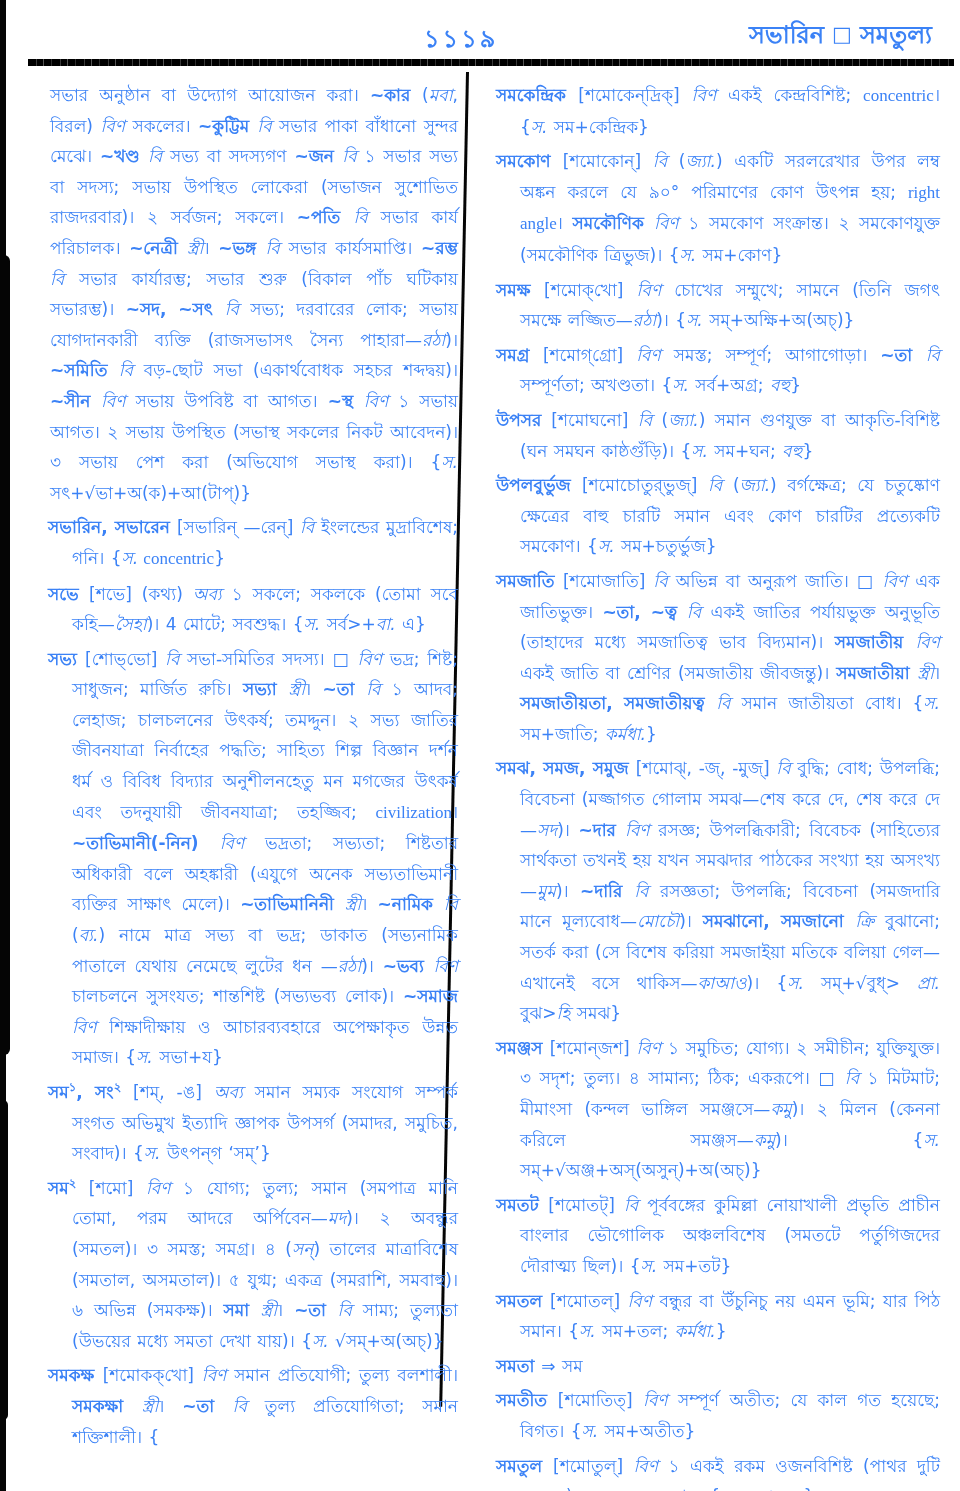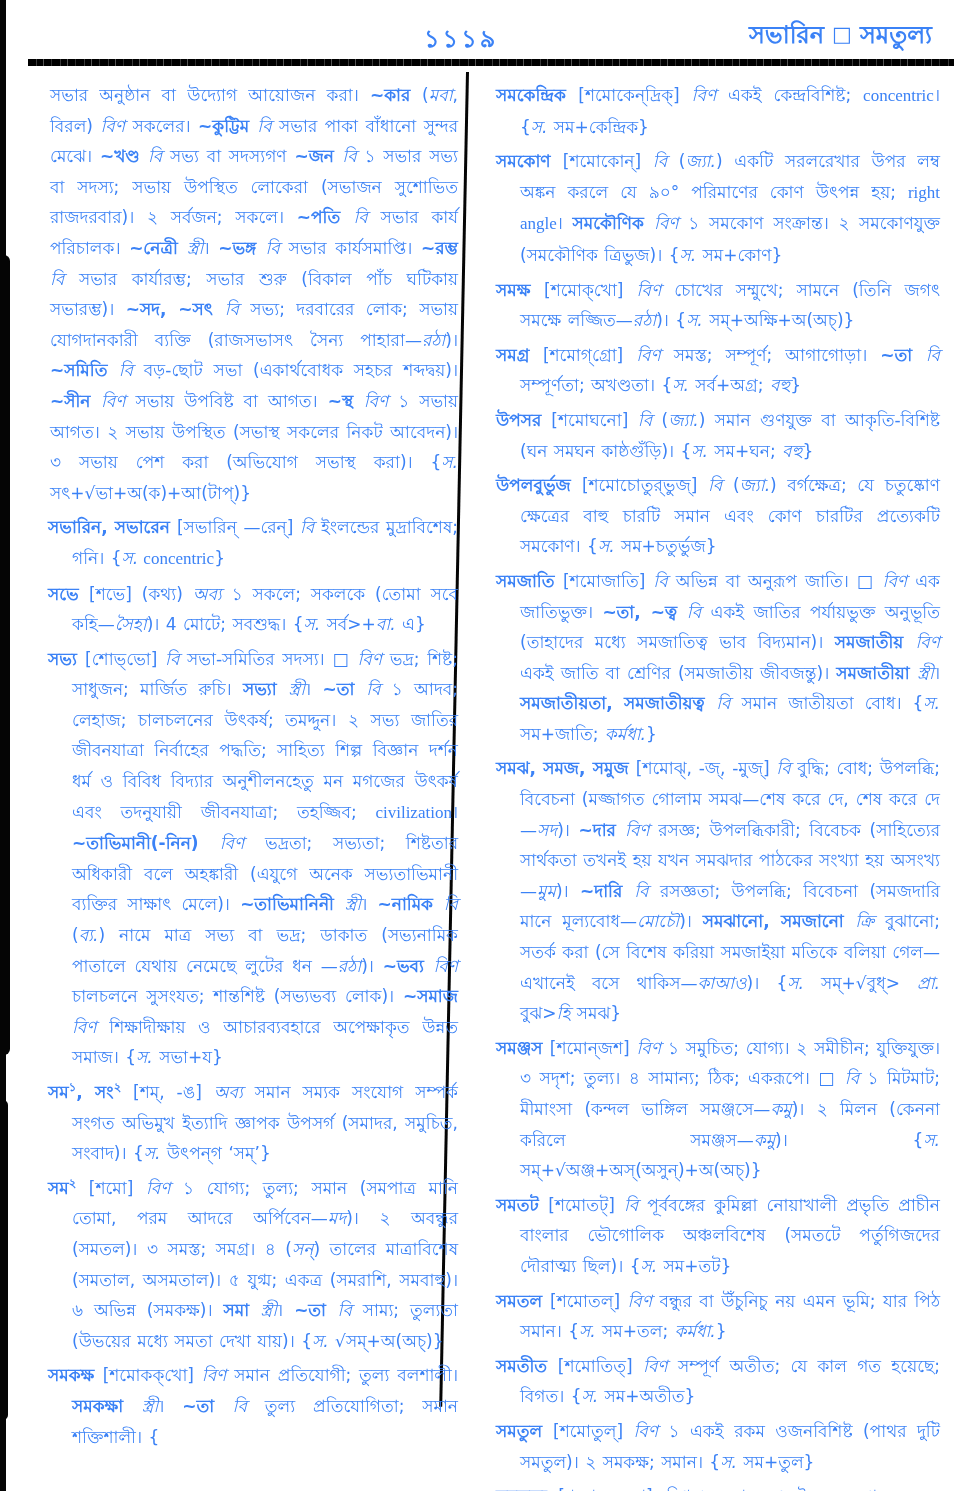--- a/index.html
+++ b/index.html
@@ -87,18 +87,19 @@
       <p class="entry"><span class="seg-b">সমকোণ </span><span class="seg-n">[শমোকোন্] </span><span class="seg-i">বি </span><span class="seg-n">(</span><span class="seg-i">জ্যা.</span><span class="seg-n">) একটি সরলরেখার উপর লম্ব অঙ্কন করলে যে ৯০° পরিমাণের কোণ উৎপন্ন হয়; </span><span class="seg-e">right angle</span><span class="seg-n">। </span><span class="seg-b">সমকৌণিক </span><span class="seg-i">বিণ </span><span class="seg-n">১ সমকোণ সংক্রান্ত। ২ সমকোণযুক্ত (সমকৌণিক ত্রিভুজ)। {</span><span class="seg-i">স.</span><span class="seg-n"> সম+কোণ}</span></p>
       <p class="entry"><span class="seg-b">সমক্ষ </span><span class="seg-n">[শমোক্‌খো] </span><span class="seg-i">বিণ </span><span class="seg-n">চোখের সম্মুখে; সামনে (তিনি জগৎ সমক্ষে লজ্জিত—</span><span class="seg-i">রঠা</span><span class="seg-n">)। {</span><span class="seg-i">স.</span><span class="seg-n"> সম্+অক্ষি+অ(অচ্)}</span></p>
       <p class="entry"><span class="seg-b">সমগ্র </span><span class="seg-n">[শমোগ্‌গ্রো] </span><span class="seg-i">বিণ </span><span class="seg-n">সমস্ত; সম্পূর্ণ; আগাগোড়া। </span><span class="seg-b">~তা </span><span class="seg-i">বি </span><span class="seg-n">সম্পূর্ণতা; অখণ্ডতা। {</span><span class="seg-i">স.</span><span class="seg-n"> সর্ব+অগ্র; </span><span class="seg-i">বহু</span><span class="seg-n">}</span></p>
       <p class="entry"><span class="seg-b">উপসর </span><span class="seg-n">[শমোঘনো] </span><span class="seg-i">বি </span><span class="seg-n">(</span><span class="seg-i">জ্যা.</span><span class="seg-n">) সমান গুণযুক্ত বা আকৃতি-বিশিষ্ট (ঘন সমঘন কাষ্ঠগুঁড়ি)। {</span><span class="seg-i">স.</span><span class="seg-n"> সম+ঘন; </span><span class="seg-i">বহু</span><span class="seg-n">}</span></p>
       <p class="entry"><span class="seg-b">উপলবুর্ভুজ </span><span class="seg-n">[শমোচোতুর্‌ভুজ্] </span><span class="seg-i">বি </span><span class="seg-n">(</span><span class="seg-i">জ্যা.</span><span class="seg-n">) বর্গক্ষেত্র; যে চতুষ্কোণ ক্ষেত্রের বাহু চারটি সমান এবং কোণ চারটির প্রত্যেকটি সমকোণ। {</span><span class="seg-i">স.</span><span class="seg-n"> সম+চতুর্ভুজ}</span></p>
       <p class="entry"><span class="seg-b">সমজাতি </span><span class="seg-n">[শমোজাতি] </span><span class="seg-i">বি </span><span class="seg-n">অভিন্ন বা অনুরূপ জাতি। □ </span><span class="seg-i">বিণ </span><span class="seg-n">এক জাতিভুক্ত। </span><span class="seg-b">~তা, ~ত্ব </span><span class="seg-i">বি </span><span class="seg-n">একই জাতির পর্যায়ভুক্ত অনুভূতি (তাহাদের মধ্যে সমজাতিত্ব ভাব বিদ্যমান)। </span><span class="seg-b">সমজাতীয় </span><span class="seg-i">বিণ </span><span class="seg-n">একই জাতি বা শ্রেণির (সমজাতীয় জীবজন্তু)। </span><span class="seg-b">সমজাতীয়া </span><span class="seg-i">স্ত্রী</span><span class="seg-n">। </span><span class="seg-b">সমজাতীয়তা, সমজাতীয়ত্ব </span><span class="seg-i">বি </span><span class="seg-n">সমান জাতীয়তা বোধ। {</span><span class="seg-i">স.</span><span class="seg-n"> সম+জাতি; </span><span class="seg-i">কর্মধা.</span><span class="seg-n">}</span></p>
       <p class="entry"><span class="seg-b">সমঝ, সমজ, সমুজ </span><span class="seg-n">[শমোঝ্, -জ্, -মুজ্] </span><span class="seg-i">বি </span><span class="seg-n">বুদ্ধি; বোধ; উপলব্ধি; বিবেচনা (মজ্জাগত গোলাম সমঝ—শেষ করে দে, শেষ করে দে—</span><span class="seg-i">সদ</span><span class="seg-n">)। </span><span class="seg-b">~দার </span><span class="seg-i">বিণ </span><span class="seg-n">রসজ্ঞ; উপলব্ধিকারী; বিবেচক (সাহিত্যের সার্থকতা তখনই হয় যখন সমঝদার পাঠকের সংখ্যা হয় অসংখ্য—</span><span class="seg-i">মুম</span><span class="seg-n">)। </span><span class="seg-b">~দারি </span><span class="seg-i">বি </span><span class="seg-n">রসজ্ঞতা; উপলব্ধি; বিবেচনা (সমজদারি মানে মূল্যবোধ—</span><span class="seg-i">মোচৌ</span><span class="seg-n">)। </span><span class="seg-b">সমঝানো, সমজানো </span><span class="seg-i">ক্রি </span><span class="seg-n">বুঝানো; সতর্ক করা (সে বিশেষ করিয়া সমজাইয়া মতিকে বলিয়া গেল—এখানেই বসে থাকিস—</span><span class="seg-i">কাআও</span><span class="seg-n">)। {</span><span class="seg-i">স.</span><span class="seg-n"> সম্+√বুধ্&gt; </span><span class="seg-i">প্রা.</span><span class="seg-n"> বুঝ&gt;</span><span class="seg-i">হি</span><span class="seg-n"> সমঝ}</span></p>
       <p class="entry"><span class="seg-b">সমঞ্জস </span><span class="seg-n">[শমোন্‌জশ] </span><span class="seg-i">বিণ </span><span class="seg-n">১ সমুচিত; যোগ্য। ২ সমীচীন; যুক্তিযুক্ত। ৩ সদৃশ; তুল্য। ৪ সামান্য; ঠিক; একরূপে। □ </span><span class="seg-i">বি </span><span class="seg-n">১ মিটমাট; মীমাংসা (কন্দল ভাঙ্গিল সমঞ্জসে—</span><span class="seg-i">কমু</span><span class="seg-n">)। ২ মিলন (কেননা করিলে সমঞ্জস—</span><span class="seg-i">কমু</span><span class="seg-n">)। {</span><span class="seg-i">স.</span><span class="seg-n"> সম্+√অঞ্জ+অস্(অসুন্)+অ(অচ্)}</span></p>
       <p class="entry"><span class="seg-b">সমতট </span><span class="seg-n">[শমোতট্] </span><span class="seg-i">বি </span><span class="seg-n">পূর্ববঙ্গের কুমিল্লা নোয়াখালী প্রভৃতি প্রাচীন বাংলার ভৌগোলিক অঞ্চলবিশেষ (সমতটে পর্তুগিজদের দৌরাত্ম্য ছিল)। {</span><span class="seg-i">স.</span><span class="seg-n"> সম+তট}</span></p>
       <p class="entry"><span class="seg-b">সমতল </span><span class="seg-n">[শমোতল্] </span><span class="seg-i">বিণ </span><span class="seg-n">বন্ধুর বা উঁচুনিচু নয় এমন ভূমি; যার পিঠ সমান। {</span><span class="seg-i">স.</span><span class="seg-n"> সম+তল; </span><span class="seg-i">কর্মধা.</span><span class="seg-n">}</span></p>
+      <p class="entry"><span class="seg-b">সমতা </span><span class="seg-n">⇒ সম</span></p>
       <p class="entry"><span class="seg-b">সমতীত </span><span class="seg-n">[শমোতিত্] </span><span class="seg-i">বিণ </span><span class="seg-n">সম্পূর্ণ অতীত; যে কাল গত হয়েছে; বিগত। {</span><span class="seg-i">স.</span><span class="seg-n"> সম+অতীত}</span></p>
       <p class="entry"><span class="seg-b">সমতুল </span><span class="seg-n">[শমোতুল্] </span><span class="seg-i">বিণ </span><span class="seg-n">১ একই রকম ওজনবিশিষ্ট (পাথর দুটি সমতুল)। ২ সমকক্ষ; সমান। {</span><span class="seg-i">স.</span><span class="seg-n"> সম+তুল}</span></p>
       <p class="entry"><span class="seg-b">সমতুল্য </span><span class="seg-n">[শমোতুল্‌লো] </span><span class="seg-i">বিণ </span><span class="seg-n">১ সমান; একই; তুল্যরূপ; সমকক্ষ (বংশমর্যাদায় সমতুল্য)। ২ ওজনে সমান</span></p>
     </div>
 
 </div>
 
 </body></html>

